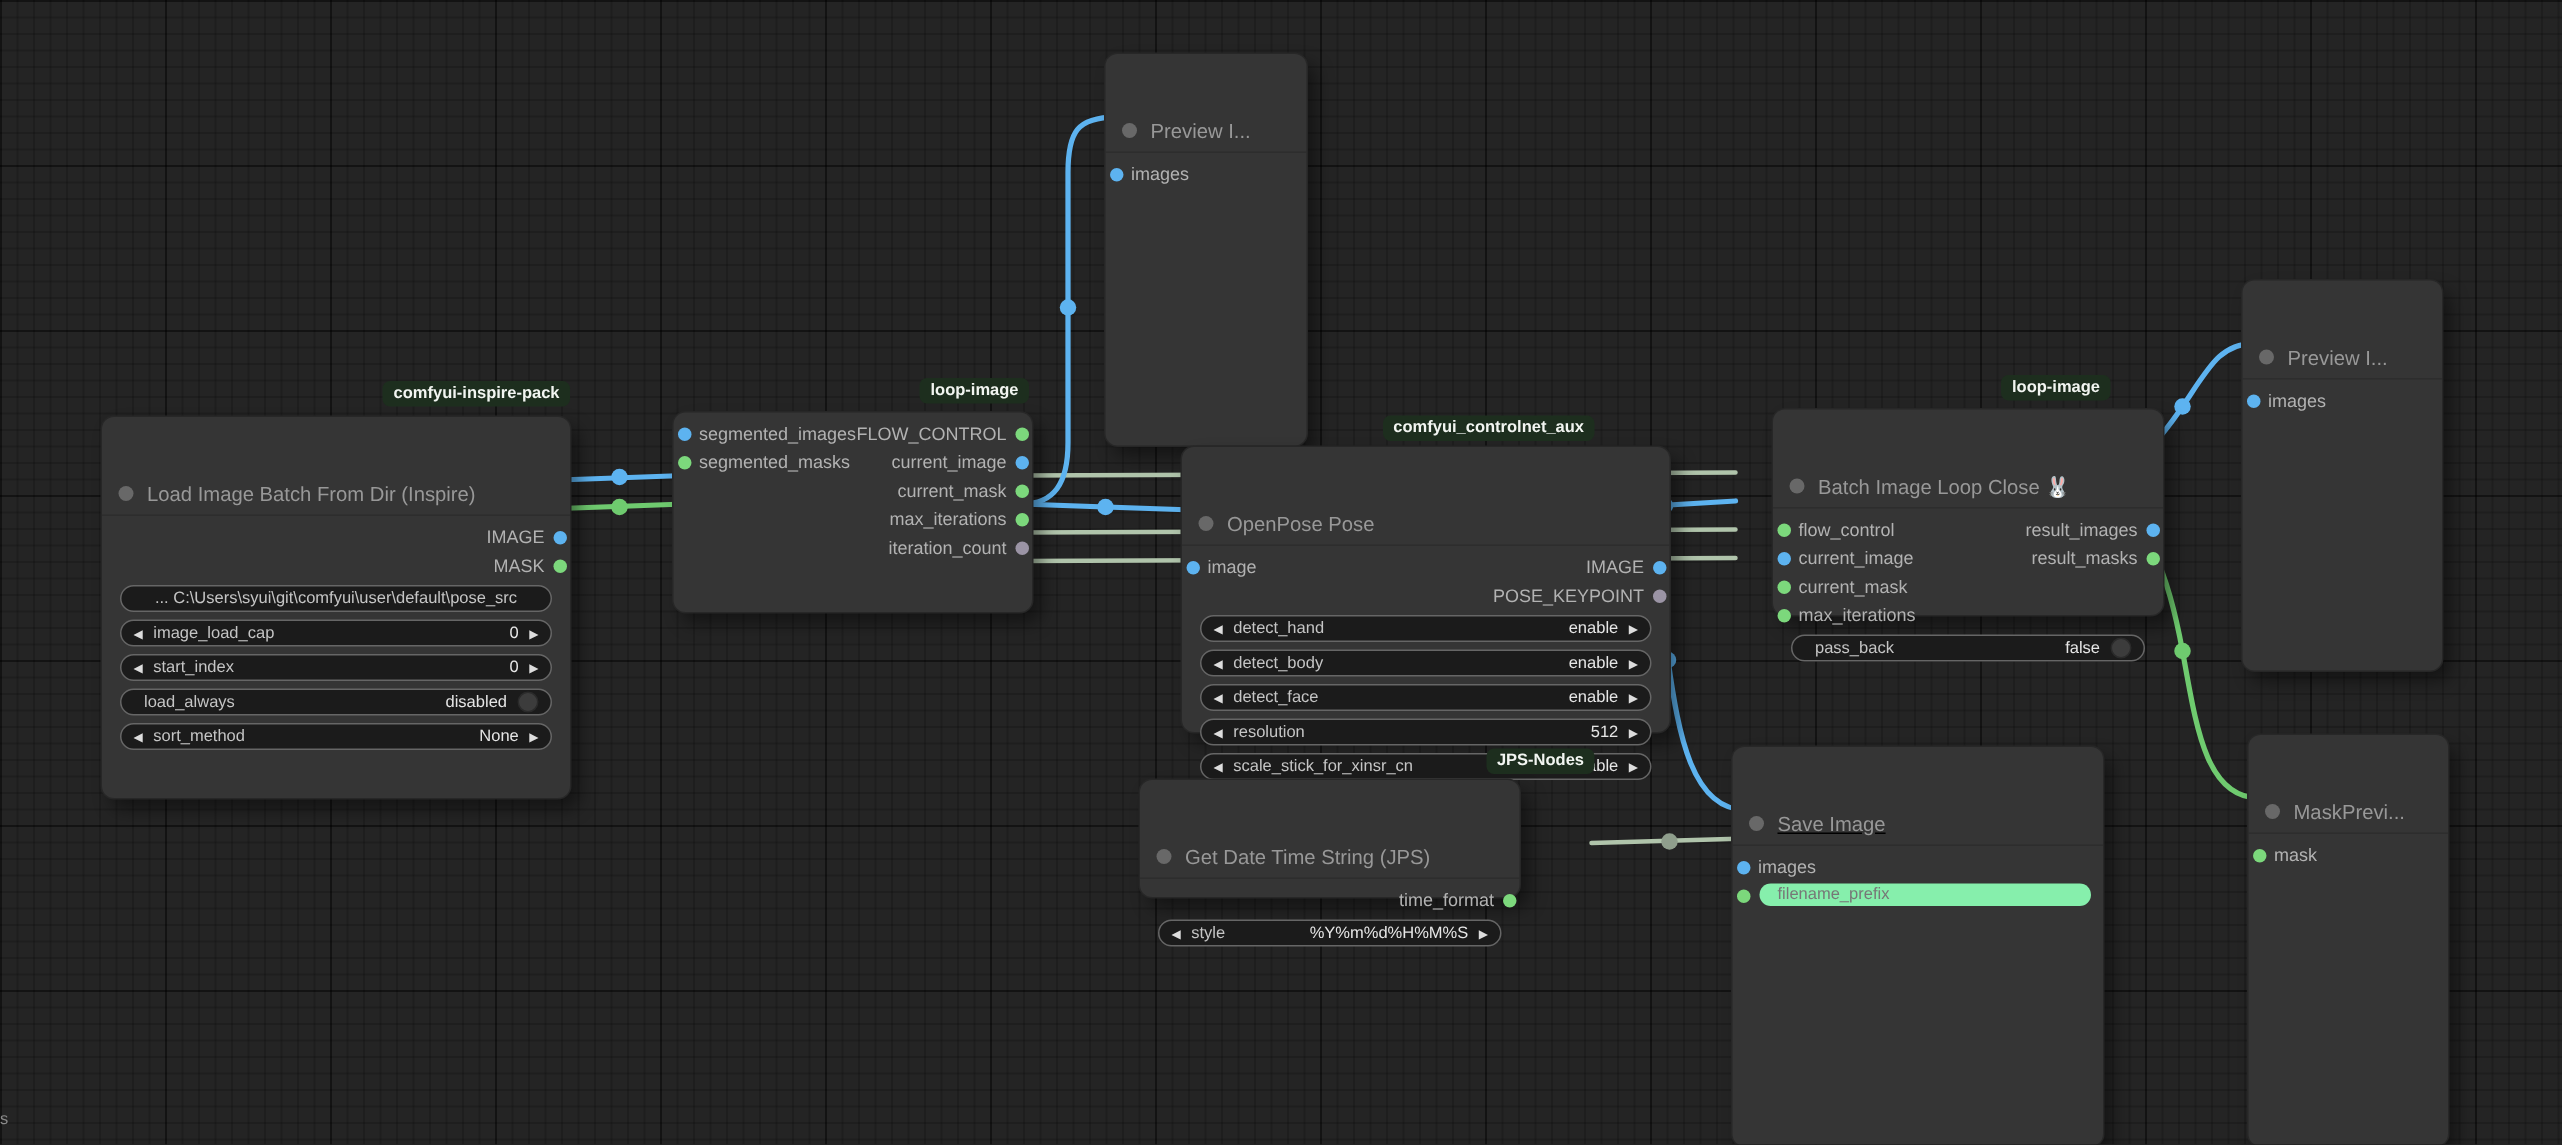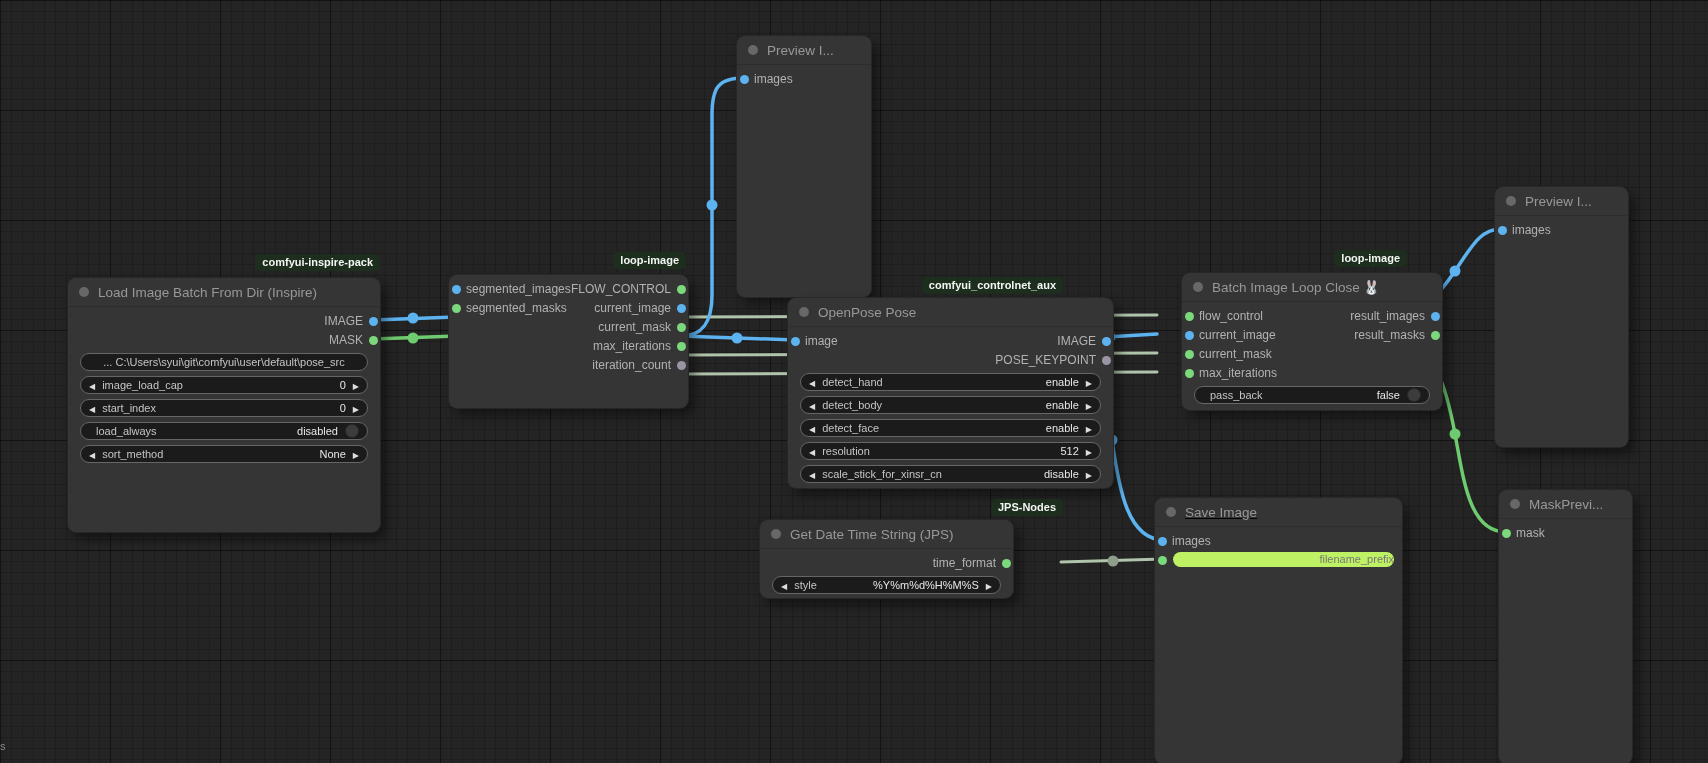--- a/index.html
+++ b/index.html
@@ -16,20 +16,21 @@
   }
   #wires{position:absolute;left:0;top:0;z-index:1;}
   .node{
     position:absolute;z-index:2;background:#353535;border-radius:8px;
     box-shadow:0 0 0 1px #272727, 6px 7px 12px rgba(0,0,0,.45);
   }
   .node-title{
     height:28px;display:flex;align-items:center;gap:9px;padding:0 11px;
     color:#989898;font-size:13.5px;white-space:nowrap;overflow:hidden;
     border-bottom:1px solid #2d2d2d;
+    margin-top:37px;
   }
   .collapse-dot{width:10px;height:10px;border-radius:50%;background:#686868;flex:0 0 auto;}
   .slots{padding-top:5px;}
   .srow{position:relative;height:19px;line-height:19px;font-size:12px;}
   .dot{width:9px;height:9px;border-radius:50%;position:absolute;top:50%;margin-top:-4.5px;}
   .dot.in{left:2.5px;}
   .dot.out{right:2.5px;}
   .c-blue{background:#5db3f0;}
   .c-green{background:#7cd87c;}
   .c-gray{background:#9b94a5;}
@@ -45,22 +46,22 @@
   .arrow-r::before{content:"▶";font-size:8px;color:#ddd;}
   .wlabel{margin-left:7px;}
   .wvalue{margin-left:auto;margin-right:7px;color:#e6e6e6;}
   .widget.centered{justify-content:center;}
   .toggle-knob{width:12px;height:12px;border-radius:50%;background:#3c3c3c;border:1px solid #2a2a2a;flex:0 0 auto;}
   .badge{
     position:absolute;z-index:3;background:#1d2e1e;color:#f2f5f1;font-weight:bold;
     font-size:11px;line-height:13px;padding:2px 7px;border-radius:5px;white-space:nowrap;text-align:right;
   }
   .inline-pill{
-    position:absolute;left:18px;right:8px;top:1px;height:15px;background:#bef264;
-    border-radius:8px;color:#777;font-size:11px;line-height:15px;padding-left:12px;text-align:right;
+    position:absolute;left:18px;right:8px;top:1px;height:15px;background:#86efac;
+    border-radius:8px;color:#777;font-size:11px;line-height:15px;padding-left:12px;
   }
   #corner-text{position:absolute;left:0px;top:740px;color:#8a8a8a;font-size:11px;z-index:4;}
 </style>
 </head>
 <body>
 
 <div id="canvas">
 
   <svg id="wires" width="1708" height="763">
 

